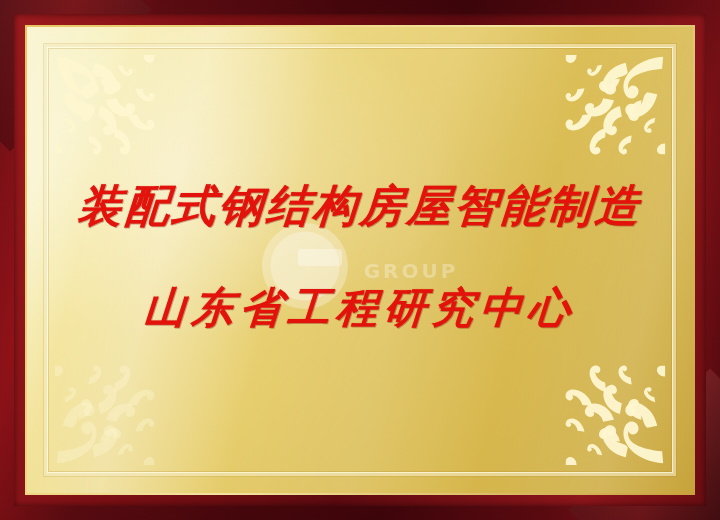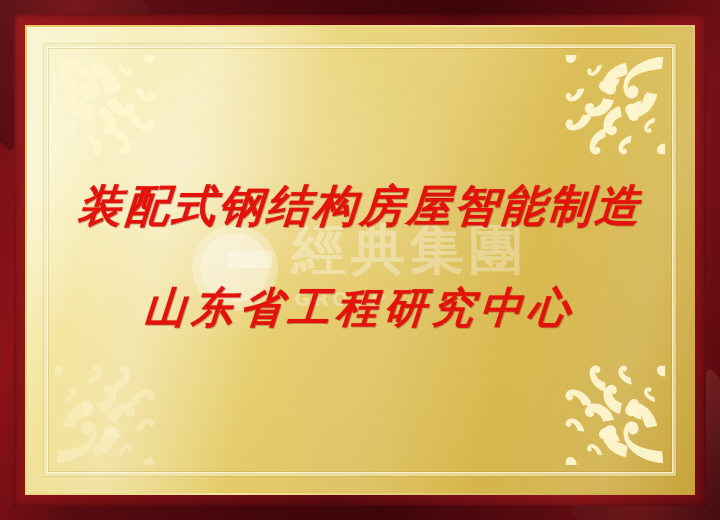--- a/index.html
+++ b/index.html
@@ -291,21 +291,20 @@
         <path d="M88 40 C89 46 93 51 98 53 C102 54 106 53 107 49 C108 46 105 44 103 45
                  C101 46 101 48 103 49 C99 49 96 46 95 41 Z"></path>
         <path d="M6 96 C10 96 13 98 14 101 C15 104 13 107 10 107 L6 107 Z"></path>
         <path d="M96 6 C96 10 98 13 101 14 C104 15 107 13 107 10 L107 6 Z"></path>
       </svg>
     </div>
 
     <div class="watermark">
       <div class="wm-mark"></div>
       <div class="wm-textwrap">
-        <div class="wm-cn">經典集團</div>
         <div class="wm-en">GROUP</div>
       </div>
     </div>
 
     <div class="inscription">
       <div class="line line1">装配式钢结构房屋智能制造</div>
       <div class="line line2">山东省工程研究中心</div>
     </div>
 
   </div>

